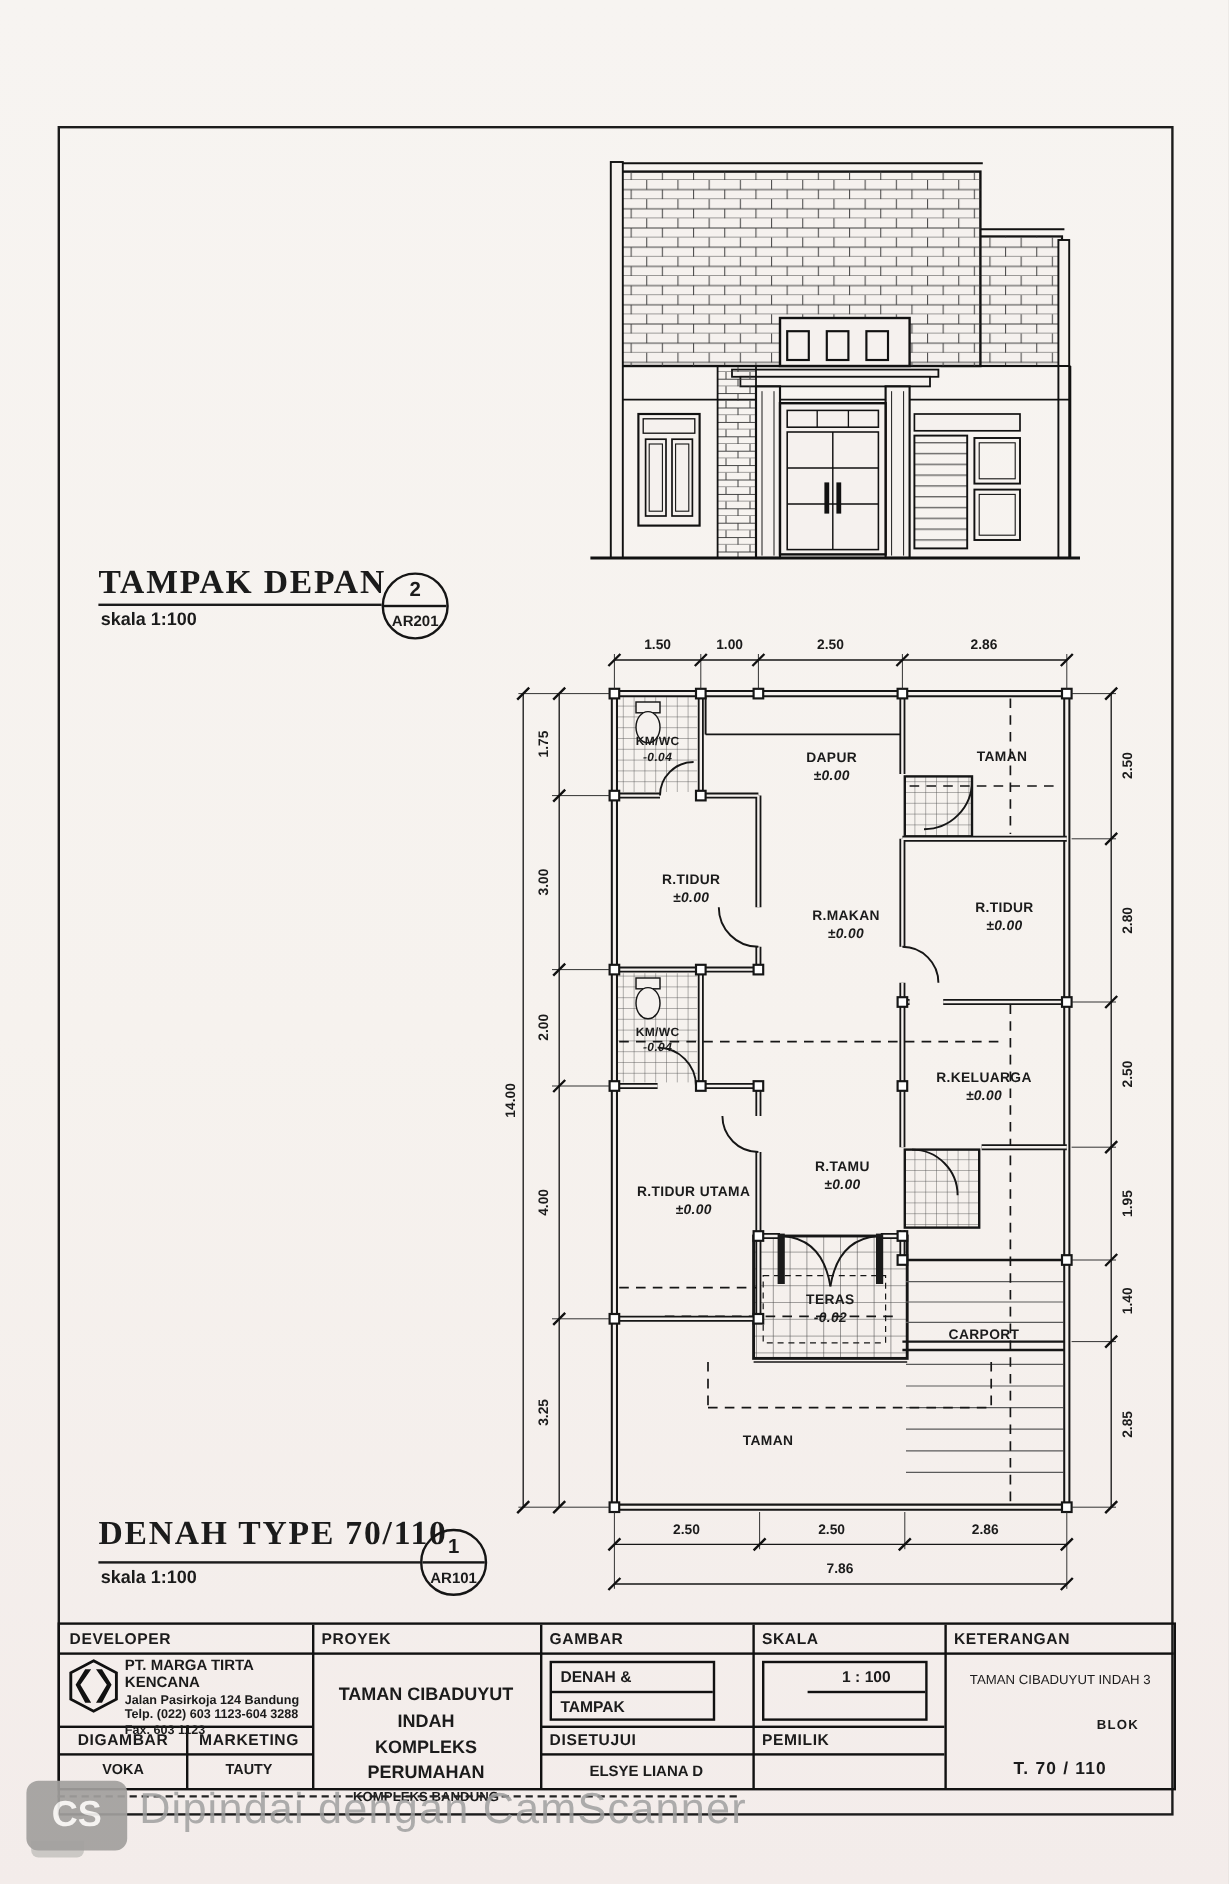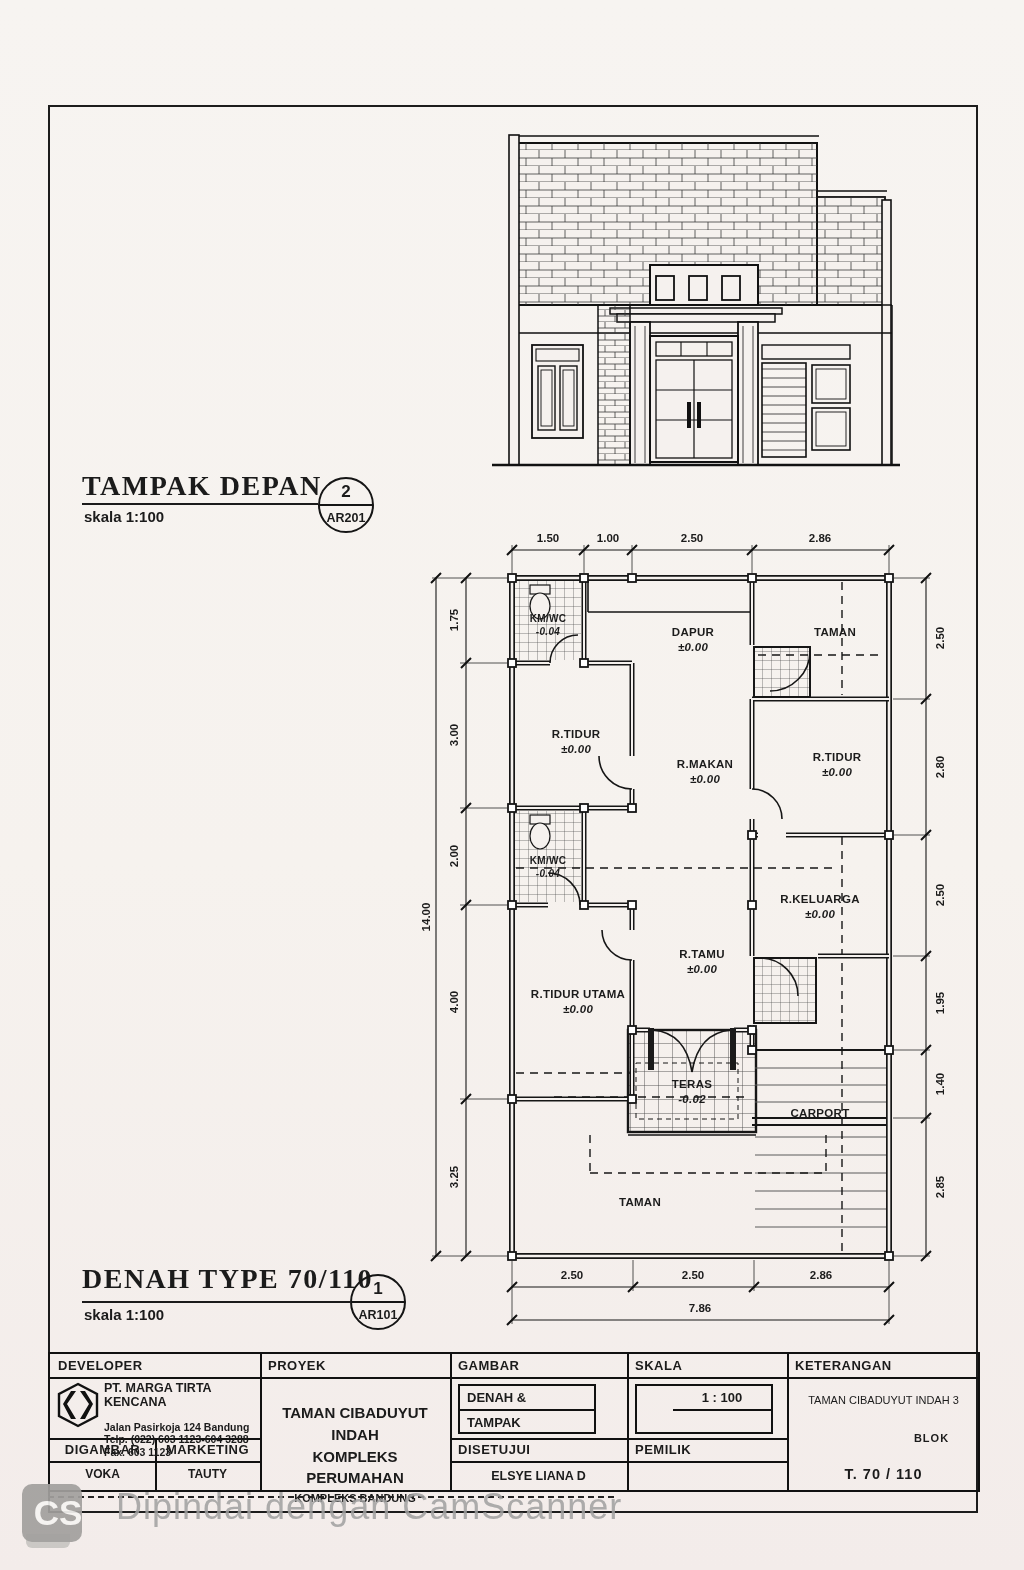--- a/index.html
+++ b/index.html
@@ -32,22 +32,22 @@
   .vline{position:absolute;width:2px;background:#111;}
   .hline{position:absolute;height:2px;background:#111;}
   .tb-h{font-weight:bold;font-size:13px;letter-spacing:.5px;}
   .tb-box{position:absolute;border:2px solid #111;box-sizing:border-box;}
   .tb-box .cell{display:block;height:23px;line-height:23px;padding-left:7px;font-weight:bold;font-size:13px;}
   .tb-box .cell.b{border-top:2px solid #111;}
   .small-b{font-weight:bold;font-size:10.5px;line-height:1.18;}
   .ctr{text-align:center;}
 
   
-  .wm-badge{left:22px;top:1484px;width:48px;height:58px;background:#a2a09e;border-radius:10px;color:#f6f4f2;
-    font-weight:bold;font-size:35px;display:flex;align-items:center;justify-content:center;opacity:.92;padding-left:12px;}
+  .wm-badge{left:22px;top:1484px;width:84px;height:58px;background:#a2a09e;border-radius:10px;color:#f6f4f2;
+    font-weight:bold;font-size:30px;display:flex;align-items:center;justify-content:center;opacity:.92;}
   .wm-fold{left:26px;top:1534px;width:44px;height:14px;background:#c7c4c1;border-radius:0 0 6px 6px;opacity:.9;}
   .wm-text{left:100px;top:1486px;font-size:36px;color:#a0a0a0;opacity:.85;letter-spacing:1px;white-space:nowrap;margin-left:16px;}
   .scan-dash{left:48px;top:1496px;width:566px;border-top:2.5px dashed #242424;}
 </style>
 </head>
 <body>
 
 <div class="page">
   <div class="abs frame"></div>
 
@@ -306,21 +306,21 @@
       <span class="lvl">±0.00</span>
     </div>
     <div class="room sm" style="left:128px;top:342px;">
       <span>KM/WC</span>
       <span class="lvl">-0.04</span>
     </div>
     <div class="room" style="left:400px;top:382px;">
       <span>R.KELUARGA</span>
       <span class="lvl">±0.00</span>
     </div>
-    <div class="room" style="left:282px;top:437px;">
+    <div class="room" style="left:282px;top:456px;">
       <span>R.TAMU</span>
       <span class="lvl">±0.00</span>
     </div>
     <div class="room" style="left:158px;top:477px;">
       <span>R.TIDUR UTAMA</span>
       <span class="lvl">±0.00</span>
     </div>
     <div class="room" style="left:272px;top:567px;">
       <span>TERAS</span>
       <span class="lvl">-0.02</span>
@@ -385,21 +385,21 @@
     <div class="tb tb-h" style="left:585px;top:4px;">SKALA</div>
     <div class="tb tb-h" style="left:745px;top:4px;">KETERANGAN</div>
 
     <svg class="tb" style="left:6px;top:28px;" width="44" height="46" viewBox="0 0 44 46">
       <polygon points="22,2 41,12 41,34 22,44 3,34 3,12" fill="none" stroke="#111" stroke-width="2.4"></polygon>
       <path d="M20,9 L11,22 L20,37 L15,37 L7,22 L15,9 Z" fill="#111"></path>
       <path d="M24,9 L33,22 L24,37 L29,37 L37,22 L29,9 Z" fill="#111"></path>
     </svg>
     <div class="tb" style="left:54px;top:27px;width:156px;">
       <div style="font-weight:bold;font-size:12.5px;">PT. MARGA TIRTA KENCANA</div>
-      <div class="small-b" style="margin-top:12px;">Jalan Pasirkoja 124 Bandung</div>
+      <div class="small-b" style="margin-top:2px;">Jalan Pasirkoja 124 Bandung</div>
       <div class="small-b">Telp. (022) 603 1123-604 3288</div>
       <div class="small-b">Fax. 603 1123</div>
     </div>
 
     <div class="tb tb-h ctr" style="left:0;top:88px;width:105px;">DIGAMBAR</div>
     <div class="tb tb-h ctr" style="left:105px;top:88px;width:105px;">MARKETING</div>
     <div class="tb ctr" style="left:0;top:113px;width:105px;font-weight:bold;font-size:12px;">VOKA</div>
     <div class="tb ctr" style="left:105px;top:113px;width:105px;font-weight:bold;font-size:12px;">TAUTY</div>
 
     <div class="tb ctr" style="left:212px;top:48px;width:186px;font-weight:bold;font-size:15px;line-height:1.45;">

